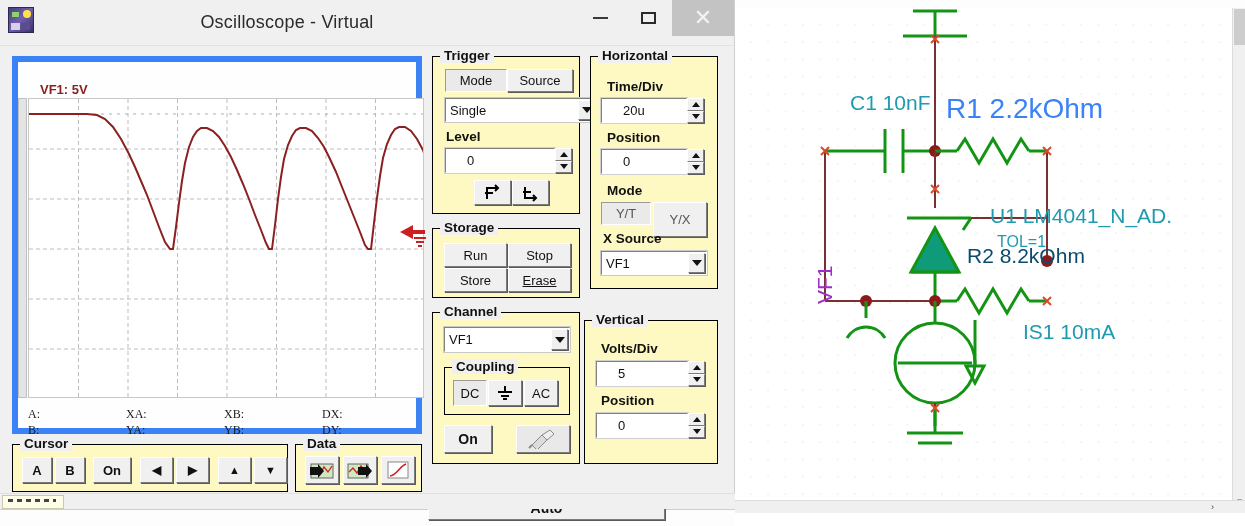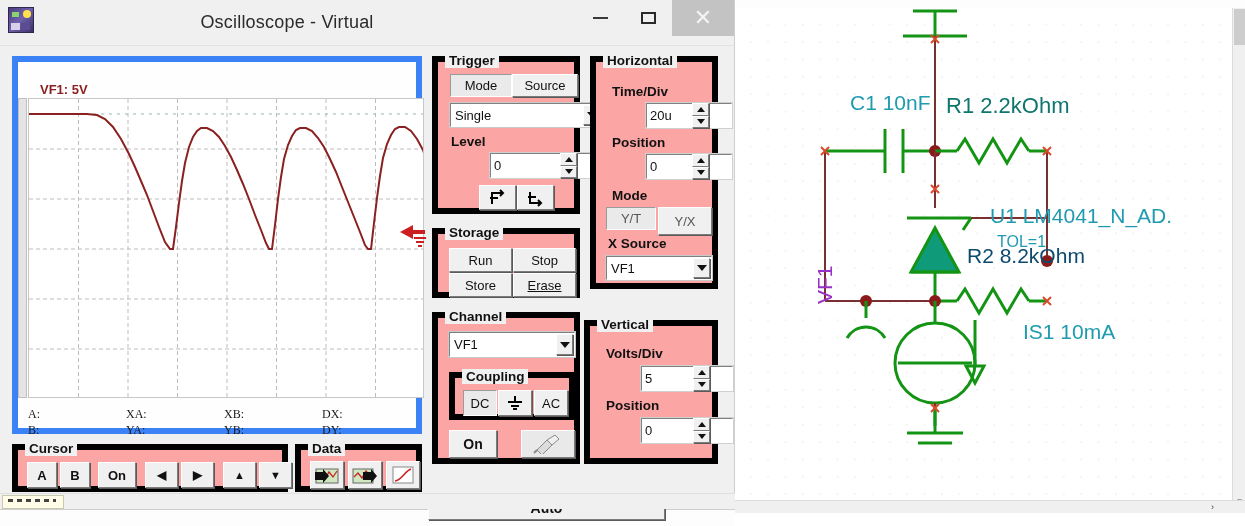--- a/index.html
+++ b/index.html
@@ -115,22 +115,22 @@
   #cursor-readout {
     position: absolute; left: 10px; top: 345px; width: 392px;
     font-family: "Liberation Serif", serif; font-size: 12px; color: #1a1a1a;
   }
   #cursor-readout .row { display: flex; height: 16px; }
   #cursor-readout .cell { width: 25%; }
 
   
   .gb {
     position: absolute;
-    border: 6px solid #000000;
-    background: #fca5a5;
+    border: 1px solid #000000;
+    background: #fef9c3;
   }
   .gb > .gb-title {
     position: absolute; top: -9px; left: 7px; padding: 0 4px;
     background: #f0f0f0; font-size: 13.5px; font-weight: bold; color: #111;
     font-family: "Liberation Sans", sans-serif;
   }
   .lbl {
     font-size: 13.5px; font-weight: bold; color: #111;
     font-family: "Liberation Sans", sans-serif;
   }
@@ -151,21 +151,21 @@
     box-shadow: none; background: #eaeaea;
   }
 
   
   .field {
     position: absolute; background: #ffffff;
     border-top: 1px solid #808080; border-left: 1px solid #808080;
     border-right: 1px solid #ffffff; border-bottom: 1px solid #ffffff;
     outline: 1px solid #d0d0d0;
     font-family: "Liberation Sans", sans-serif; font-size: 13px; color: #111;
-    display: flex; align-items: center; padding-left: 3px; margin-left: 40px;
+    display: flex; align-items: center; padding-left: 21px;
   }
   
   .combo { position: absolute; }
   .combo .cbox {
     position: absolute; inset: 0; background: #fff;
     border-top: 1px solid #808080; border-left: 1px solid #808080;
     border-right: 1px solid #fff; border-bottom: 1px solid #fff;
     outline: 1px solid #c9c9c9;
     font-size: 13px; color: #111; display: flex; align-items: center; padding-left: 4px;
     font-family: "Liberation Sans", sans-serif;
@@ -311,21 +311,21 @@
         <path d="M 308,289 l 8,8 M 316,289 l -8,8"></path>
         <path d="M 196,396 l 8,8 M 204,396 l -8,8"></path>
         <path d="M 196,27 l 8,8 M 204,27 l -8,8"></path>
       </g>
     </svg>
 
     <div style="position:absolute;left:115px;top:83px;" class="sch-label-wrap">
       <span style="color:#1f9bb0;font-size:21px;">C1 10nF</span>
     </div>
     <div style="position:absolute;left:211px;top:85px;">
-      <span style="color:#0f766e;font-size:22px;">R1 2.2kOhm</span>
+      <span style="color:#3b82f6;font-size:28px;">R1 2.2kOhm</span>
     </div>
     <div style="position:absolute;left:255px;top:196px;white-space:nowrap;">
       <span style="color:#1f9bb0;font-size:21px;">U1 LM4041_N_AD.</span>
     </div>
     <div style="position:absolute;left:262px;top:225px;">
       <span style="color:#1f9bb0;font-size:16px;">TOL=1</span>
     </div>
     <div style="position:absolute;left:232px;top:236px;">
       <span style="color:#0c4a6e;font-size:21px;">R2 8.2kOhm</span>
     </div>
@@ -545,21 +545,21 @@
           </div>
         <div class="dn">
             <div class="caret-dn-s"></div>
           </div>
       </div>
 
       <div class="lbl" style="position:absolute;left:16px;top:126px;">Mode</div>
       <div class="btn sel" style="left:10px;top:145px;width:50px;height:23px;font-weight:normal;color:#555;">
           <span>Y/T</span>
         </div>
-      <div class="btn" style="left:62px;top:145px;width:54px;height:28px;font-weight:normal;color:#555;text-align:right;">
+      <div class="btn" style="left:62px;top:145px;width:54px;height:35px;font-weight:normal;color:#555;text-align:right;">
           <span>Y/X</span>
         </div>
 
       <div class="lbl" style="position:absolute;left:12px;top:174px;">X Source</div>
       <div class="combo" style="left:10px;top:194px;width:106px;height:24px;">
         <div class="cbox">
             <span>VF1</span>
           </div>
         <div class="cbtn">
             <div class="caret-dn"></div>

